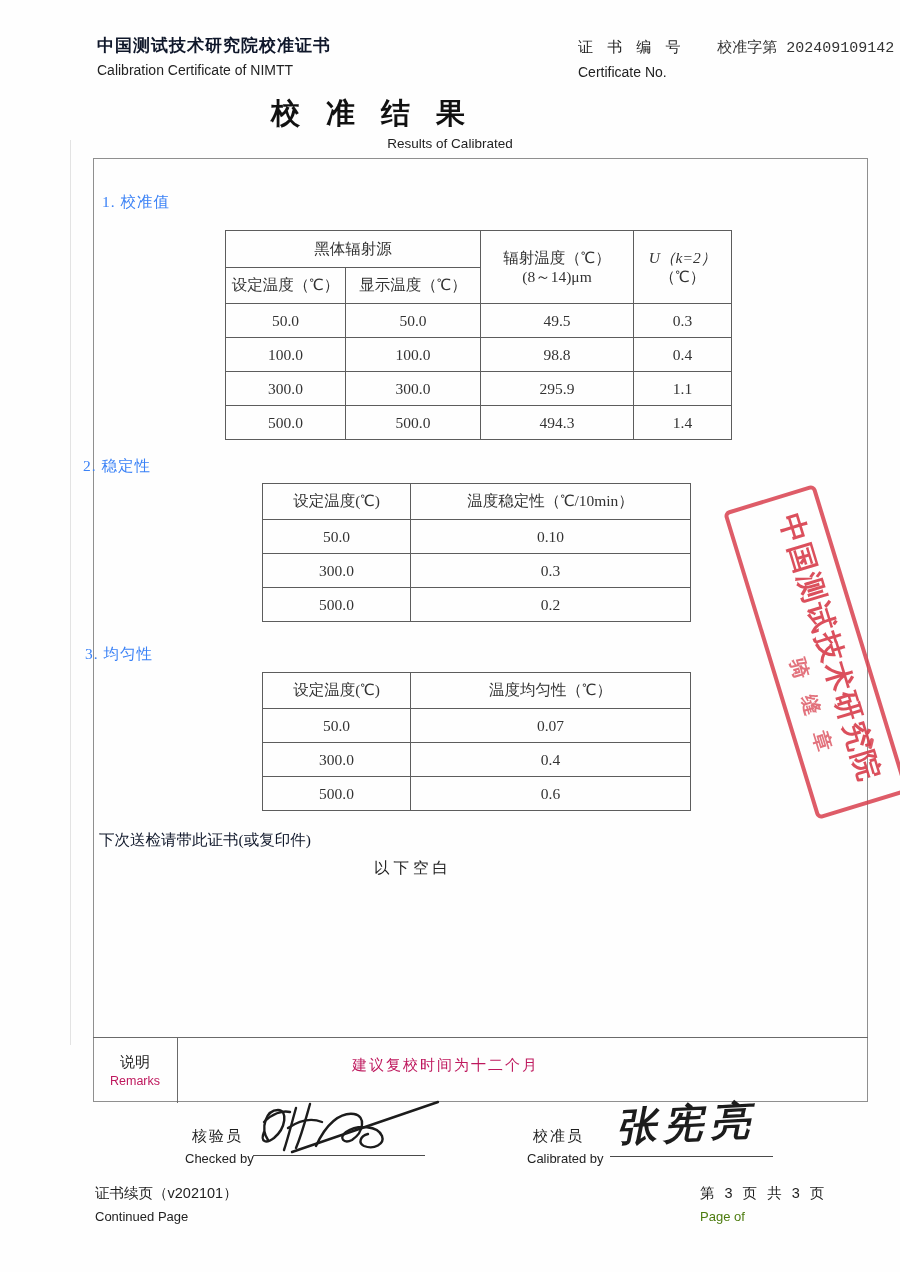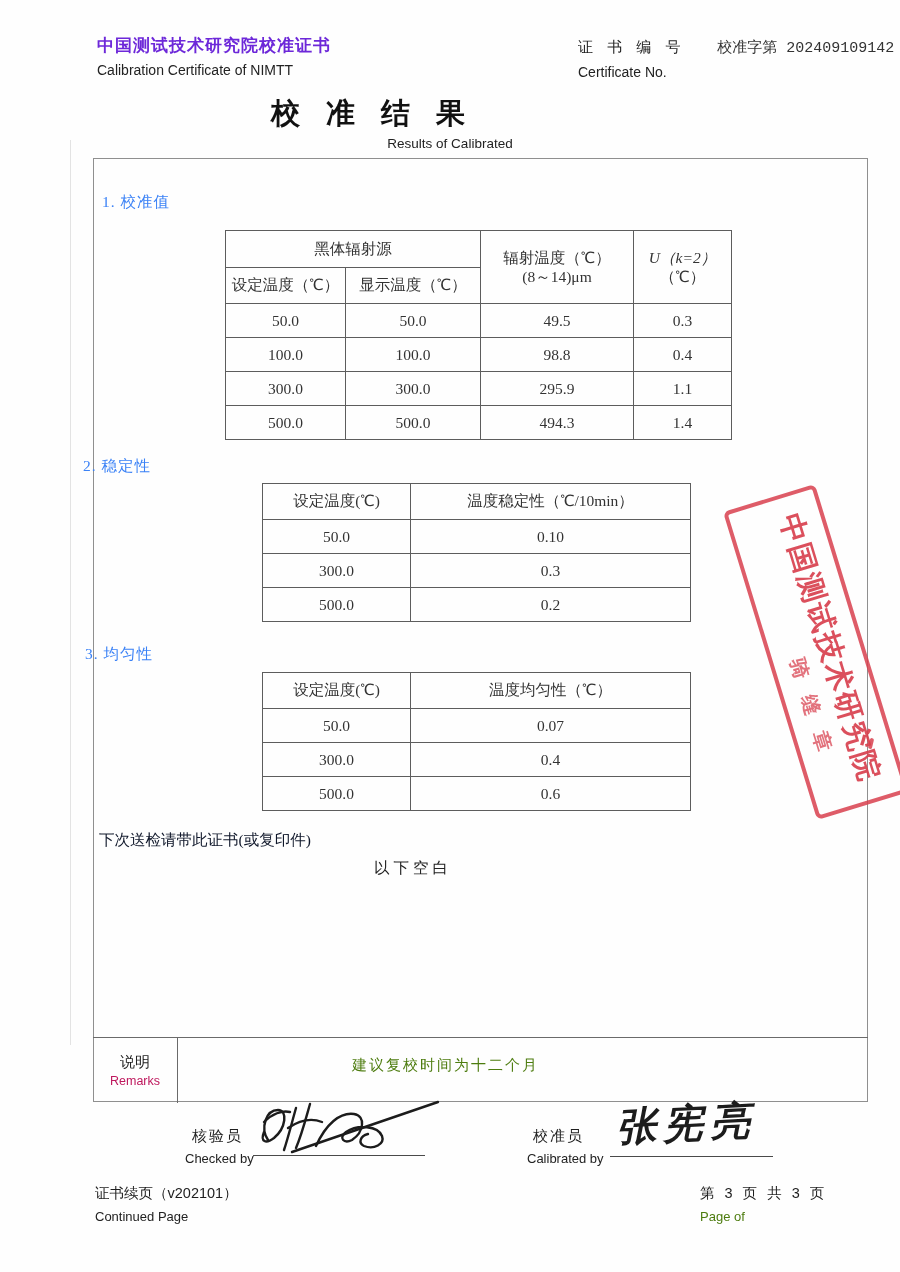--- a/index.html
+++ b/index.html
@@ -8,21 +8,21 @@
     position:relative;
     background:#fefefe;
     overflow:hidden;
     font-family:"Liberation Serif", serif;
     color:#2a2a2a;
   }
   .abs { position:absolute; }
   .sans { font-family:"Liberation Sans", sans-serif; }
 
   
-  .org-cn { left:97px; top:34px; font-size:17px; font-weight:600; letter-spacing:1px; color:#6d28d9; }
+  .org-cn { left:97px; top:34px; font-size:17px; font-weight:600; letter-spacing:1px; color:#0f172a; }
   .org-en { left:97px; top:62px; font-size:14px; color:#222; }
   .cert-line { left:578px; top:38px; font-size:15px; color:#1e1e1e; white-space:nowrap; }
   .cert-line .lbl { letter-spacing:5px; font-family:"Liberation Sans", sans-serif; font-weight:500; }
   .cert-line .val { margin-left:28px; font-family:Liberation Mono, monospace; color:#333;text-align:right; }
   .cert-en { left:578px; top:64px; font-size:14px; color:#222; }
 
   .page-title { left:0; top:94px; width:736px; text-align:center;
     font-size:29px; font-weight:700; letter-spacing:26px; text-indent:26px; color:#111;
     font-family:"Liberation Sans", sans-serif; }
   .page-subtitle { left:0; top:136px; width:900px; text-align:center; font-size:13.5px; color:#222; }
@@ -54,21 +54,21 @@
 
   .note1 { left:99px; top:830px; font-size:15.5px; color:#0f172a; }
   .note2 { left:374px; top:858px; font-size:15.5px; letter-spacing:4px; color:#222; }
 
   
   .remarks-row { left:93px; top:1037px; width:775px; height:65px; border-top:1px solid #6a6a6a; }
   .remarks-cell { position:absolute; left:0; top:0; width:85px; height:65px; border-right:1px solid #6a6a6a;
     display:flex; flex-direction:column; align-items:center; justify-content:center; }
   .remarks-cn { font-size:15px; font-family:"Liberation Sans", sans-serif; color:#222; }
   .remarks-en { font-size:12.5px; font-family:"Liberation Sans", sans-serif; color:#be185d; margin-top:2px; }
-  .remarks-content { left:352px; top:1056px; font-size:15px; letter-spacing:2px; color:#4d7c0f; }
+  .remarks-content { left:352px; top:1056px; font-size:15px; letter-spacing:2px; color:#be185d; }
 
   
   .sig-label-cn { font-size:15px; font-family:"Liberation Sans", sans-serif; color:#1e1e1e; letter-spacing:2px; }
   .sig-label-en { font-size:13px; font-family:"Liberation Sans", sans-serif; color:#222; }
   .checked-cn { left:192px; top:1127px; }
   .checked-en { left:185px; top:1151px; }
   .cal-cn { left:533px; top:1127px; }
   .cal-en { left:527px; top:1151px; }
   .sig-line { height:1px; background:#4a4a4a; }
   .line1 { left:253px; top:1155px; width:172px; }

